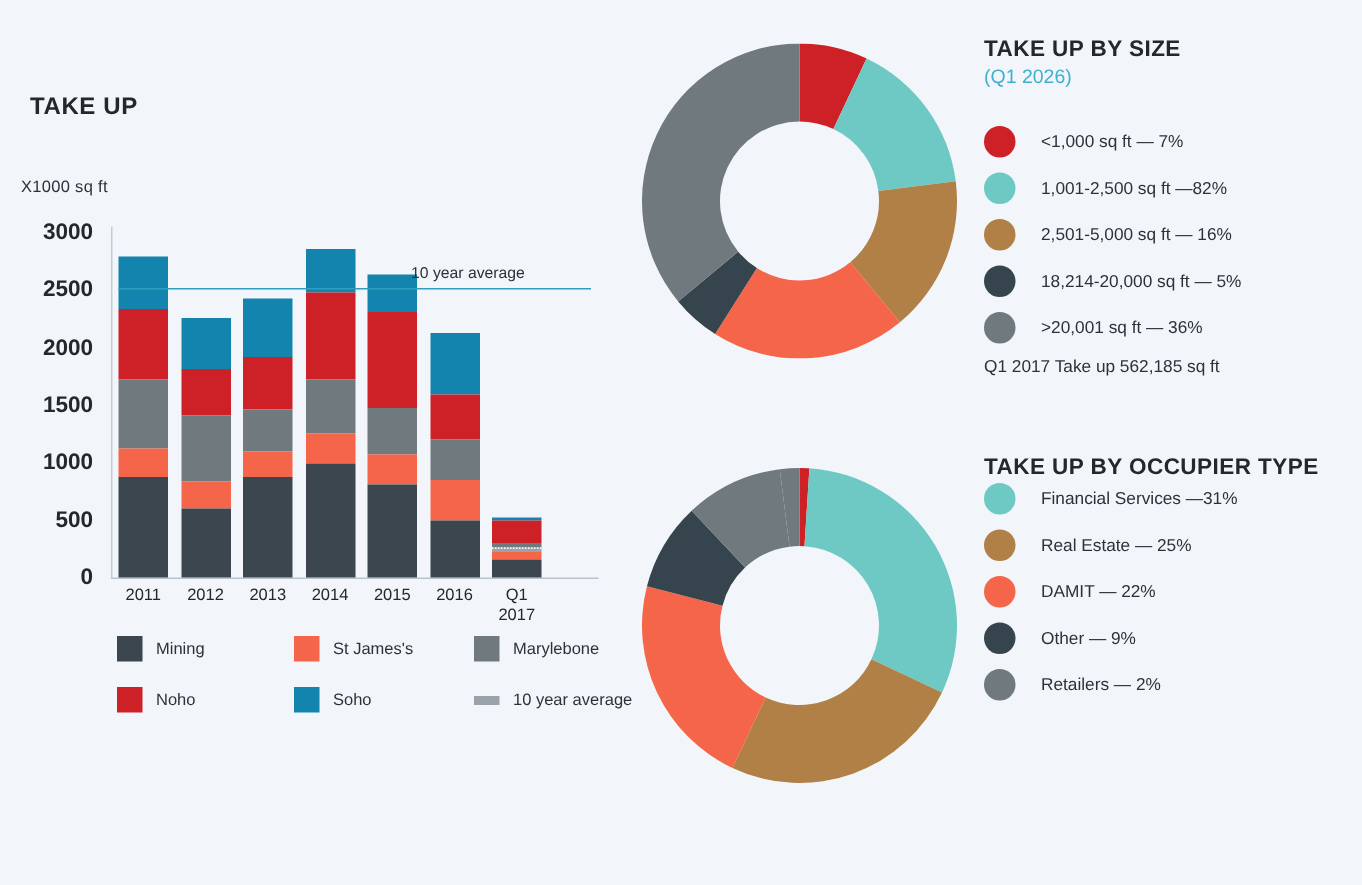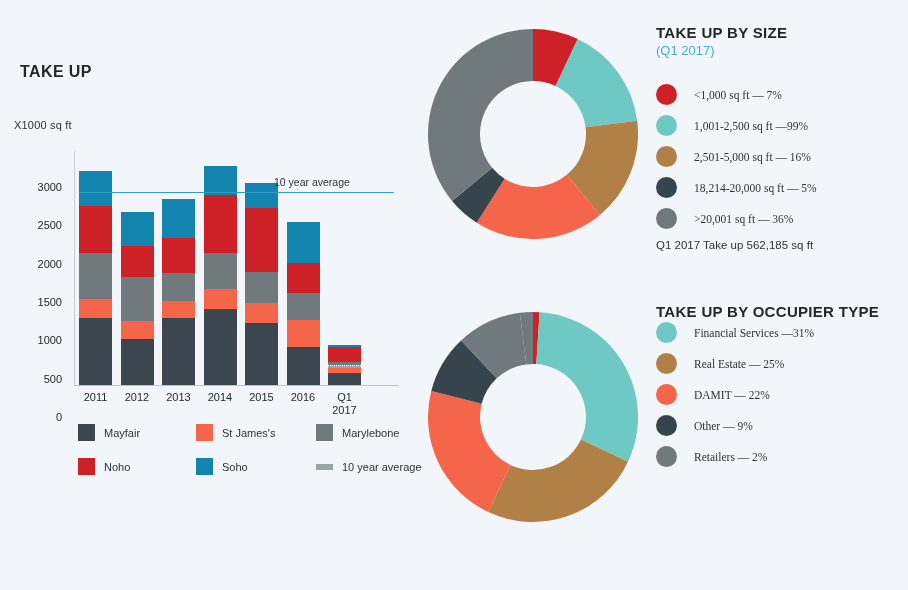--- a/index.html
+++ b/index.html
@@ -45,25 +45,24 @@
   #bar-plot {
     position: absolute;
     left: 14px; top: 145px;
     width: 390px; height: 250px;
   }
   .ytick {
     position: absolute;
     left: 0;
     width: 48px;
     text-align: right;
-    font-size: 11px;
-    font-weight: normal;
+    font-size: 15px;
+    font-weight: bold;
     color: #22282c;
     transform: translateY(-50%);
-    margin-top: 32px;
   }
   #yaxis-line {
     position: absolute;
     left: 60px; top: 6px;
     width: 1px; height: 234px;
     background: #c3ccd3;
   }
   #xaxis-line {
     position: absolute;
     left: 60px; top: 240px;
@@ -159,21 +158,20 @@
   .rl-dot {
     width: 21px; height: 21px;
     border-radius: 50%;
     flex: 0 0 21px;
     margin-right: 17px;
   }
   .rl-text {
     font-size: 11.5px;
     color: #2b3338;
     white-space: nowrap;
-    font-family: Liberation Serif, serif;
   }
   .rfoot {
     font-size: 11.5px;
     color: #2b3338;
     margin-top: 7px;
   }
 </style>
 </head>
 <body>
 
@@ -258,21 +256,21 @@
           <div class="xlabel" style="left: 189.5px; width: 33px;">2014</div>
           <div class="xlabel" style="left: 231px; width: 33px;">2015</div>
           <div class="xlabel" style="left: 272.5px; width: 33px;">2016</div>
           <div class="xlabel" style="left: 314px; width: 33px;">Q1<br>2017</div>
         </div>
     </div>
 
     <div id="bar-legend">
         <div class="blegend-item">
           <span class="bl-swatch" style="background: rgb(59, 70, 78);"></span>
-          <span class="bl-text">Mayfair</span>
+          <span class="bl-text">Mining</span>
         </div>
         <div class="blegend-item">
           <span class="bl-swatch" style="background: rgb(244, 101, 74);"></span>
           <span class="bl-text">St James's</span>
         </div>
         <div class="blegend-item">
           <span class="bl-swatch" style="background: rgb(112, 121, 126);"></span>
           <span class="bl-text">Marylebone</span>
         </div>
         <div class="blegend-item">
@@ -308,29 +306,29 @@
         <path d="M 200.00684050893204 149.70682561433264 A 105 105 0 0 1 60.29317438566736 200.00684050893204 L 82.43369754705114 152.95583378069904 A 53 53 0 0 0 152.95583378069904 127.56630245294886 Z" fill="#b08046"></path>
         <path d="M 60.29317438566736 200.00684050893204 A 105 105 0 0 1 3.2987680814937335 78.88756184769022 L 53.66509246018255 91.81943598026268 A 53 53 0 0 0 82.43369754705114 152.95583378069904 Z" fill="#f4654a"></path>
         <path d="M 3.2987680814937335 78.88756184769022 A 105 105 0 0 1 33.12255387748769 28.458294120751788 L 68.7190033857795 66.36466274666519 A 53 53 0 0 0 53.66509246018255 91.81943598026268 Z" fill="#36444e"></path>
         <path d="M 33.12255387748769 28.458294120751788 A 105 105 0 0 1 91.8400104757481 0.8279563619798296 L 98.3573386210919 52.417920830332676 A 53 53 0 0 0 68.7190033857795 66.36466274666519 Z" fill="#70797e"></path>
         <path d="M 91.8400104757481 0.8279563619798296 A 105 105 0 0 1 105.00000000000007 0 L 105.00000000000004 52 A 53 53 0 0 0 98.3573386210919 52.417920830332676 Z" fill="#70797e"></path>
       </svg>
     </div>
 
   <div class="rpanel" id="rpanel-size" style="left:656px; top:24px;">
     <div class="rtitle">TAKE UP BY SIZE</div>
-    <div class="rsub">(Q1 2017)</div>
+    <div class="rsub">(Q1 2026)</div>
     <div id="legend-size">
         <div class="rlegend-item">
           <span class="rl-dot" style="background: rgb(206, 32, 39);"></span>
           <span class="rl-text">&lt;1,000 sq ft — 7%</span>
         </div>
         <div class="rlegend-item">
           <span class="rl-dot" style="background: rgb(110, 201, 196);"></span>
-          <span class="rl-text">1,001-2,500 sq ft —99%</span>
+          <span class="rl-text">1,001-2,500 sq ft —82%</span>
         </div>
         <div class="rlegend-item">
           <span class="rl-dot" style="background: rgb(176, 128, 70);"></span>
           <span class="rl-text">2,501-5,000 sq ft — 16%</span>
         </div>
         <div class="rlegend-item">
           <span class="rl-dot" style="background: rgb(54, 68, 78);"></span>
           <span class="rl-text">18,214-20,000 sq ft — 5%</span>
         </div>
         <div class="rlegend-item">

